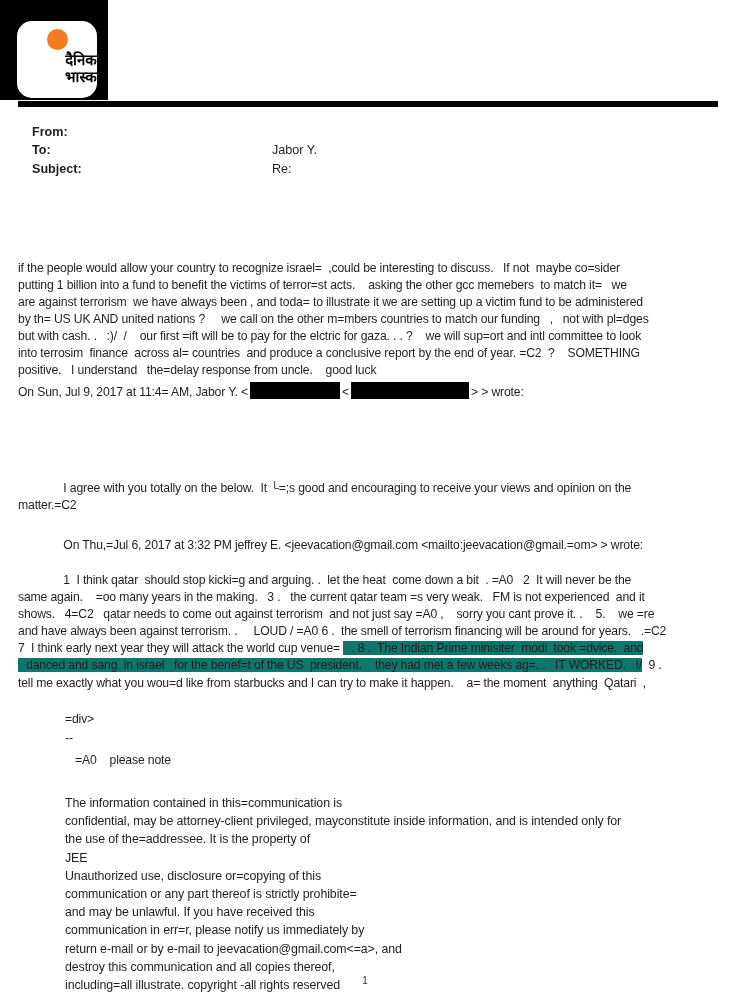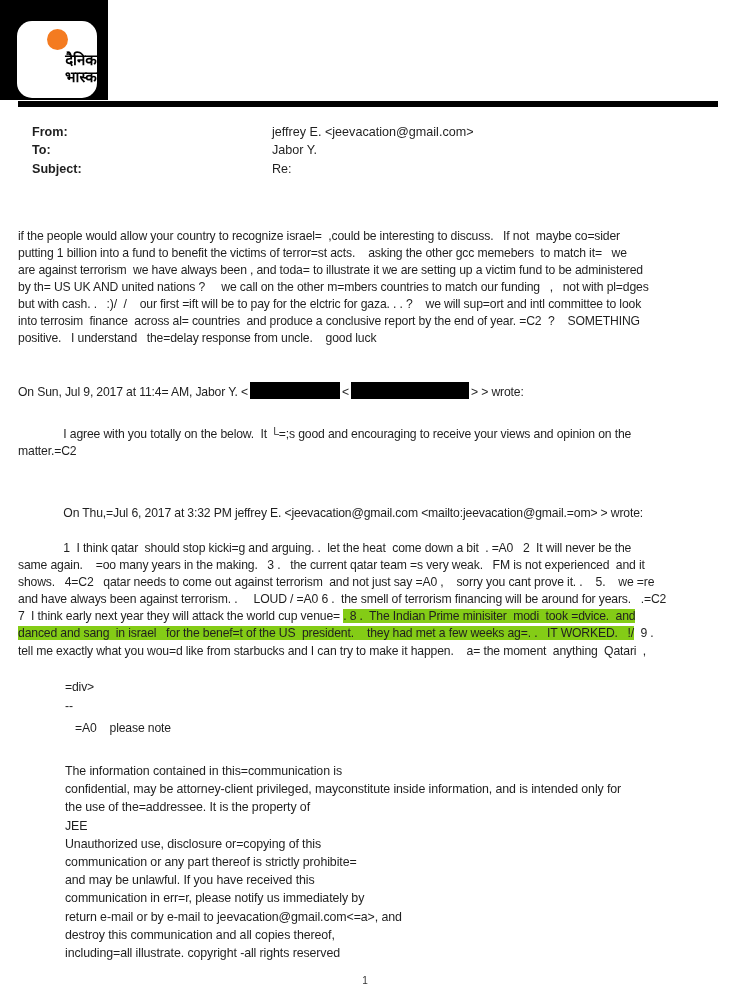--- a/index.html
+++ b/index.html
@@ -13,26 +13,26 @@
              border-radius:15px;text-align:center;}
   .logo-dot{width:21px;height:21px;border-radius:50%;background:#f47b20;margin:8px auto 1px;}
   .logo-text{font-weight:bold;font-size:15px;line-height:17px;color:#000;letter-spacing:0;margin-left:48px;}
 
   
   .headers{position:absolute;top:123px;left:18px;font-size:12.6px;line-height:18.4px;}
   .hdr-row{display:flex;}
   .hdr-label{width:240px;font-weight:bold;padding-left:14px;}
 
   
-  .para{position:absolute;left:18px;font-size:12.2px;letter-spacing:-0.15px;line-height:17px;}
+  .para{position:absolute;left:18px;font-size:12.2px;letter-spacing:-0.15px;line-height:17px;margin-top:32px;}
   .line{white-space:pre;}
-  .hl{background:#84cc16;}
+  .hl{background:#0f766e;padding-left:8px;}
 
   #para1{top:228px;}
-  #reply1{top:426px;}
+  #reply1{top:448px;}
   #attr2{top:505px;}
   #numbered{top:540px;line-height:17.1px;}
   #sig{top:678px;left:65px;line-height:18.6px;}
   #note{top:720px;left:75px;}
   #disclaimer{top:762px;left:65px;font-size:12.4px;line-height:18.2px;letter-spacing:-0.1px;}
 
   
   .attr-line{position:absolute;top:382px;left:18px;font-size:12.2px;letter-spacing:-0.15px;
              display:flex;align-items:flex-end;white-space:pre;}
   .redaction-bar{display:inline-block;height:17px;background:#000;margin:0 2px;}
@@ -52,21 +52,20 @@
       <div class="logo-dot"></div>
       <div class="logo-text">दैनिक</div>
       <div class="logo-text">भास्कर</div>
     </div>
   </div>
   <div class="top-rule"></div>
 
   <div class="headers">
     <div class="hdr-row">
       <div class="hdr-label">From:</div>
-      <div class="hdr-value">jeffrey E. &lt;jeevacation@gmail.com&gt;</div>
     </div>
     <div class="hdr-row">
       <div class="hdr-label">To:</div>
       <div class="hdr-value">Jabor Y.</div>
     </div>
     <div class="hdr-row">
       <div class="hdr-label">Subject:</div>
       <div class="hdr-value">Re:</div>
     </div>
   </div>

